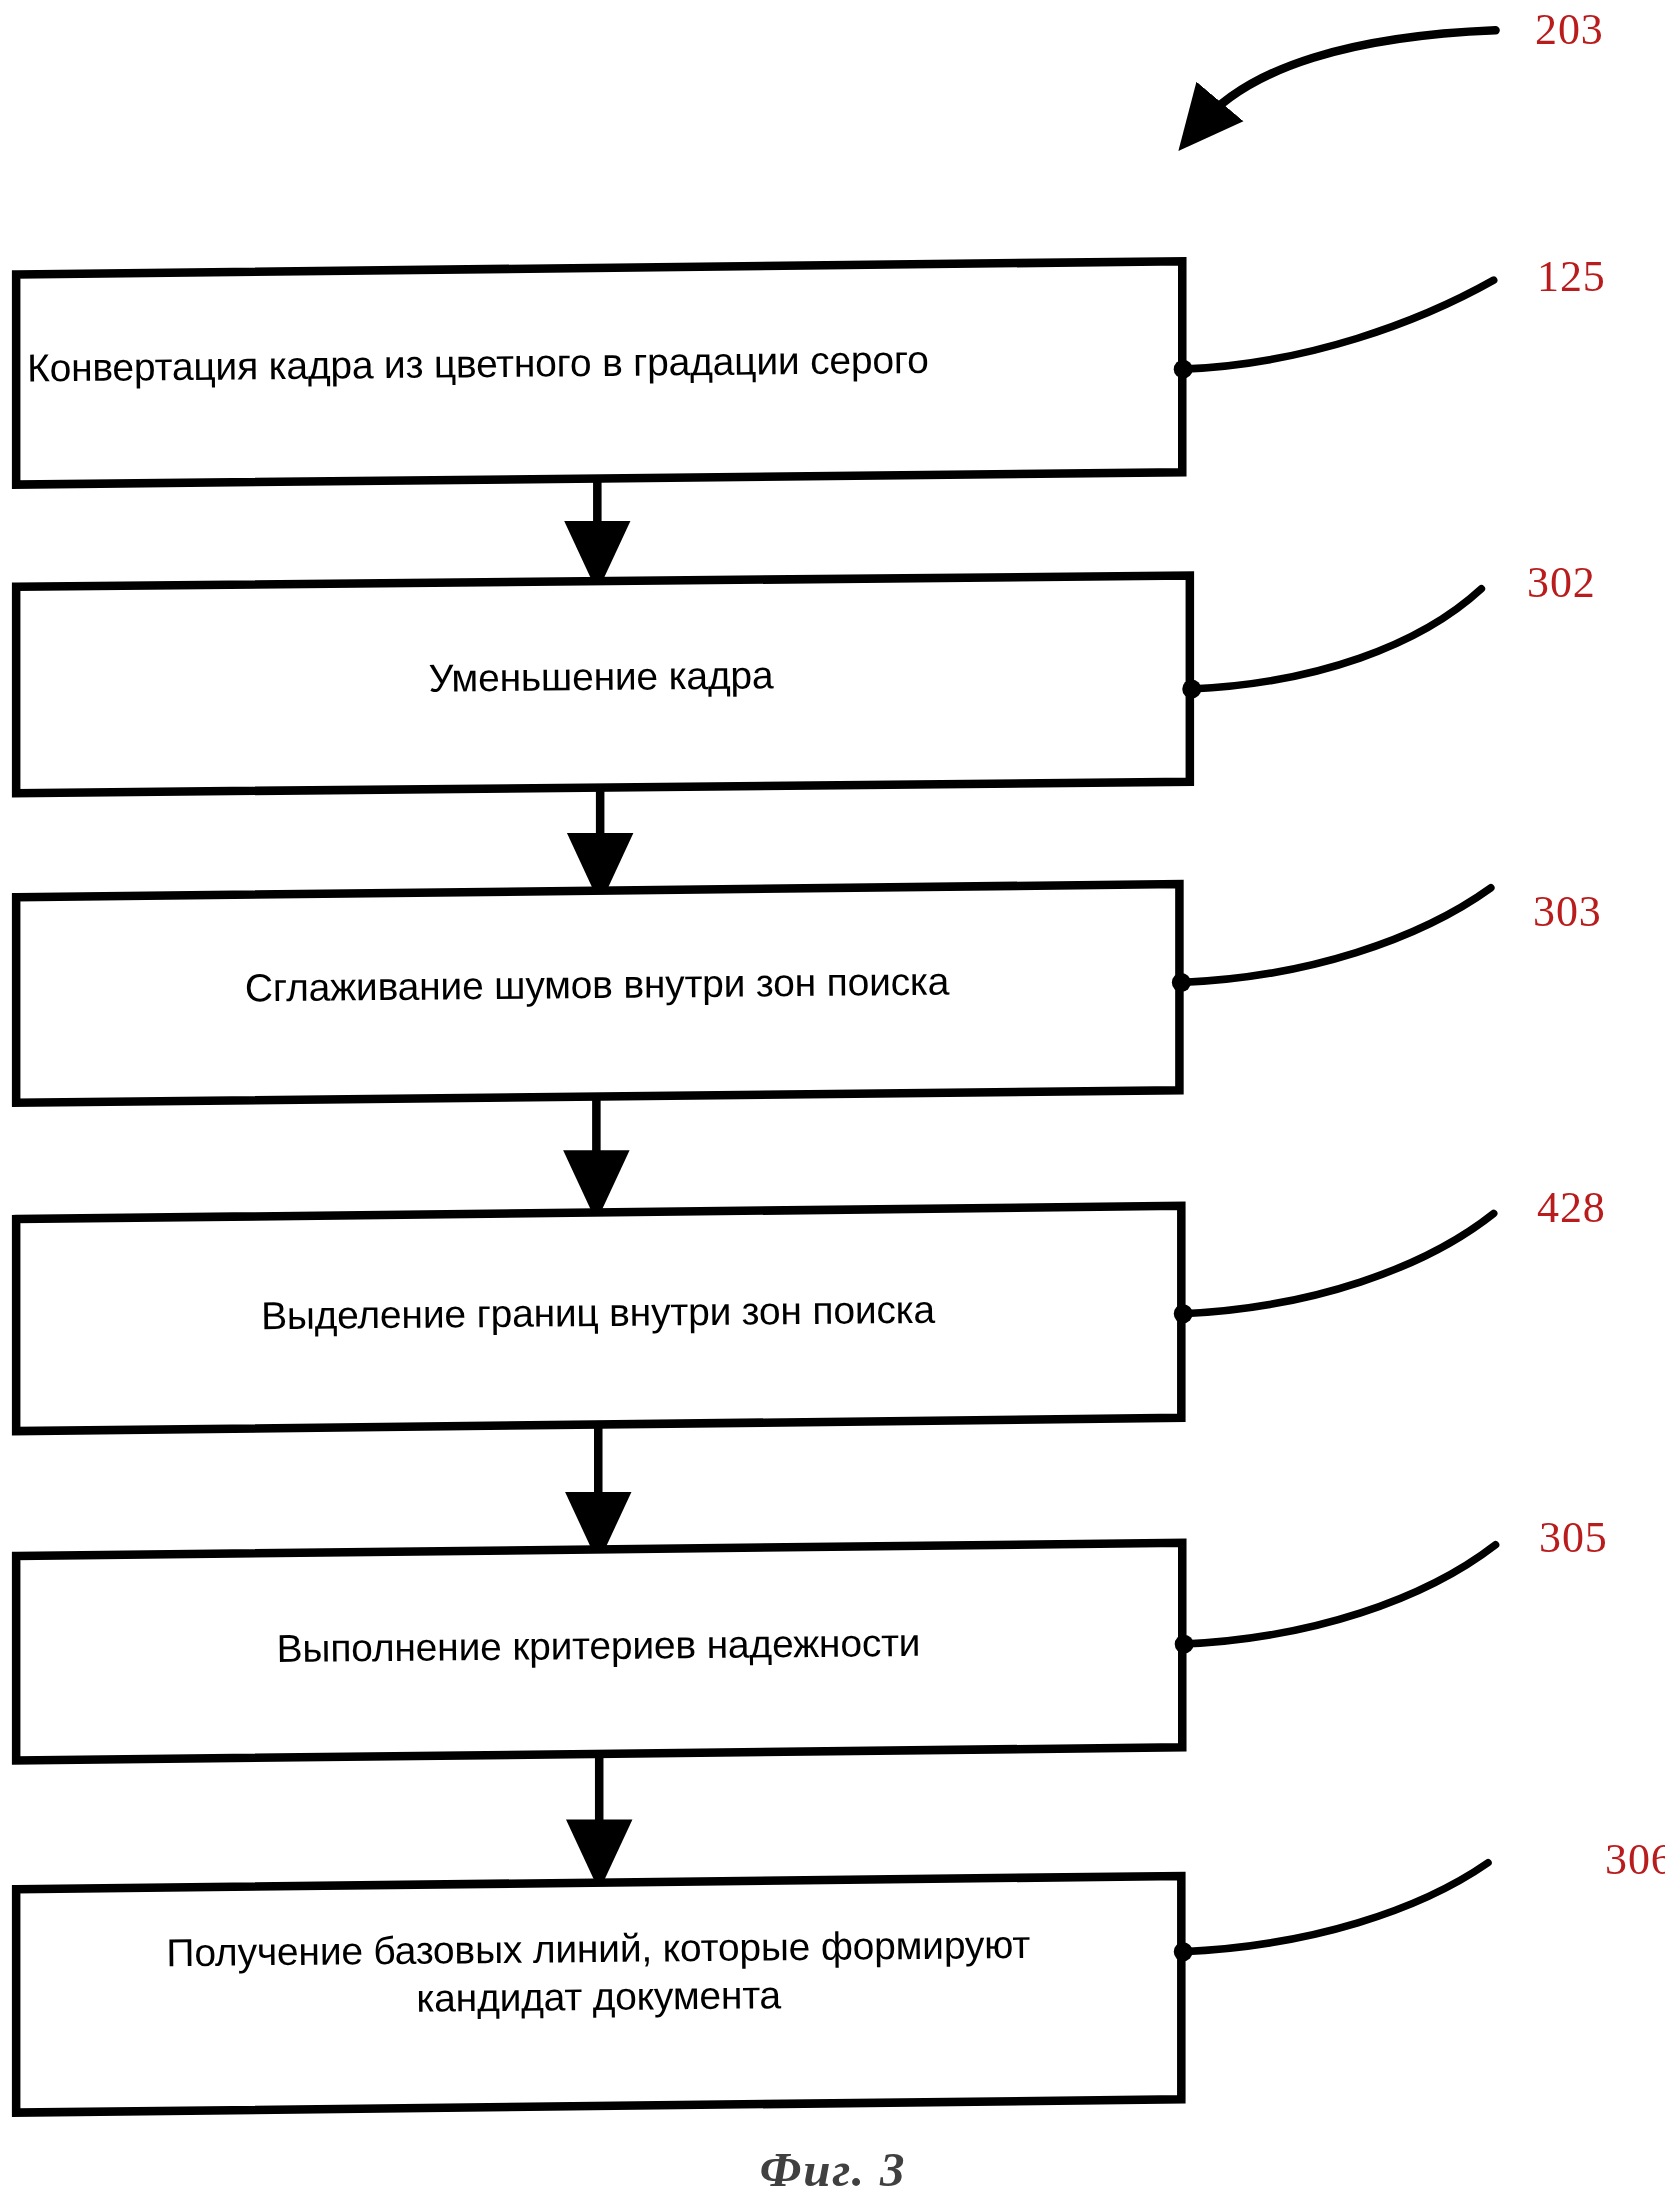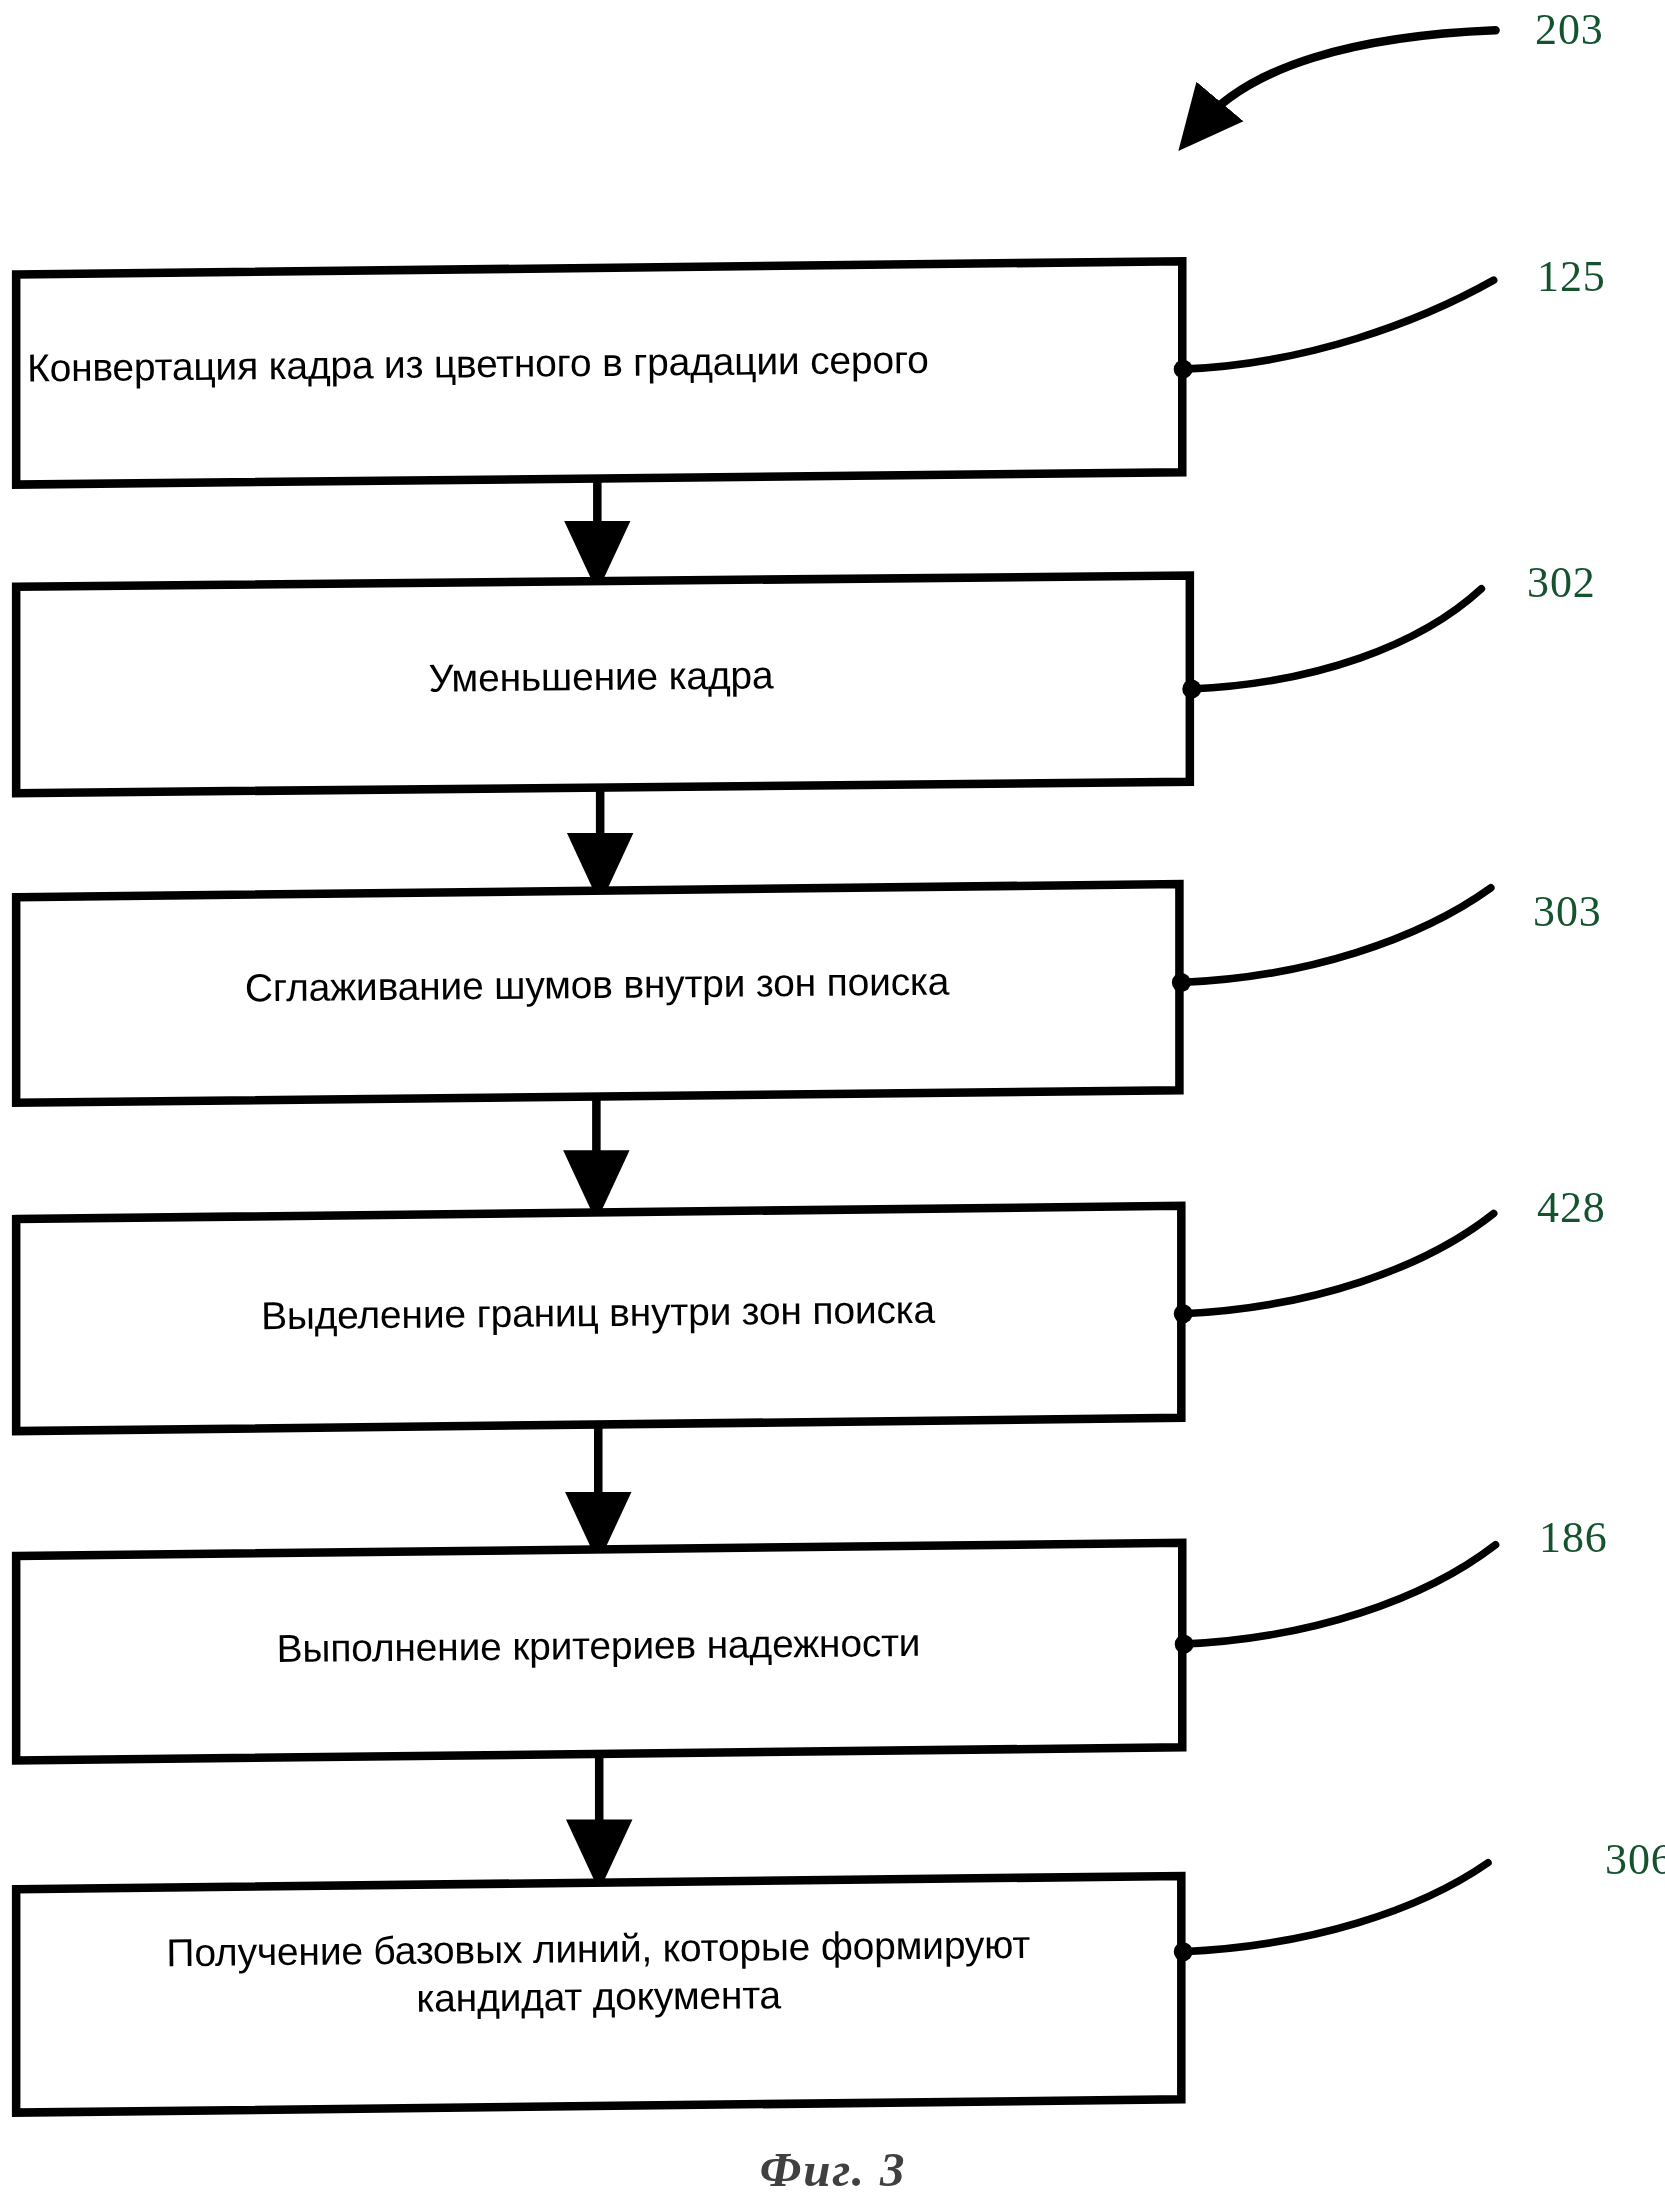--- a/index.html
+++ b/index.html
@@ -43,21 +43,21 @@
     transform: rotate(-0.55deg);
     white-space: pre-line;
     font-stretch: condensed;
   }
 
   .ref-num {
     position: absolute;
     font-family: "Liberation Serif", serif;
     font-size: 44px;
     letter-spacing: 0.9px;
-    color: #14532d;
+    color: #b91c1c;
     white-space: nowrap;
   }
 
   .fig-caption {
     position: absolute;
     left: 0;
     right: 0;
     text-align: center;
     font-family: "Liberation Serif", serif;
     font-weight: bold;
@@ -160,21 +160,21 @@
   <div class="ref-num" style="left:1535px; top:3.8px;">203</div>
 
   <div class="ref-num" style="left:1537px; top:251px;">125</div>
 
   <div class="ref-num" style="left:1527px; top:557px;text-align:right;">302</div>
 
   <div class="ref-num" style="left:1533px; top:858px;margin-top:28px;">303</div>
 
   <div class="ref-num" style="left:1537px; top:1182px;">428</div>
 
-  <div class="ref-num" style="left:1539px; top:1512px;">186</div>
+  <div class="ref-num" style="left:1539px; top:1512px;">305</div>
 
   <div class="ref-num" style="left:1605px; top:1834px;">306</div>
 
   <div class="box-text" style="left:26.5px; top:339px; width:1145px; text-align:left;">Конвертация кадра из цветного в градации серого</div>
 
   <div class="box-text" style="left:19px; top:653px; width:1164px;">Уменьшение кадра</div>
 
   <div class="box-text" style="left:19px; top:961px; width:1156px;">Сглаживание шумов внутри зон поиска</div>
 
   <div class="box-text" style="left:19px; top:1289px; width:1158px;">Выделение границ внутри зон поиска</div>

